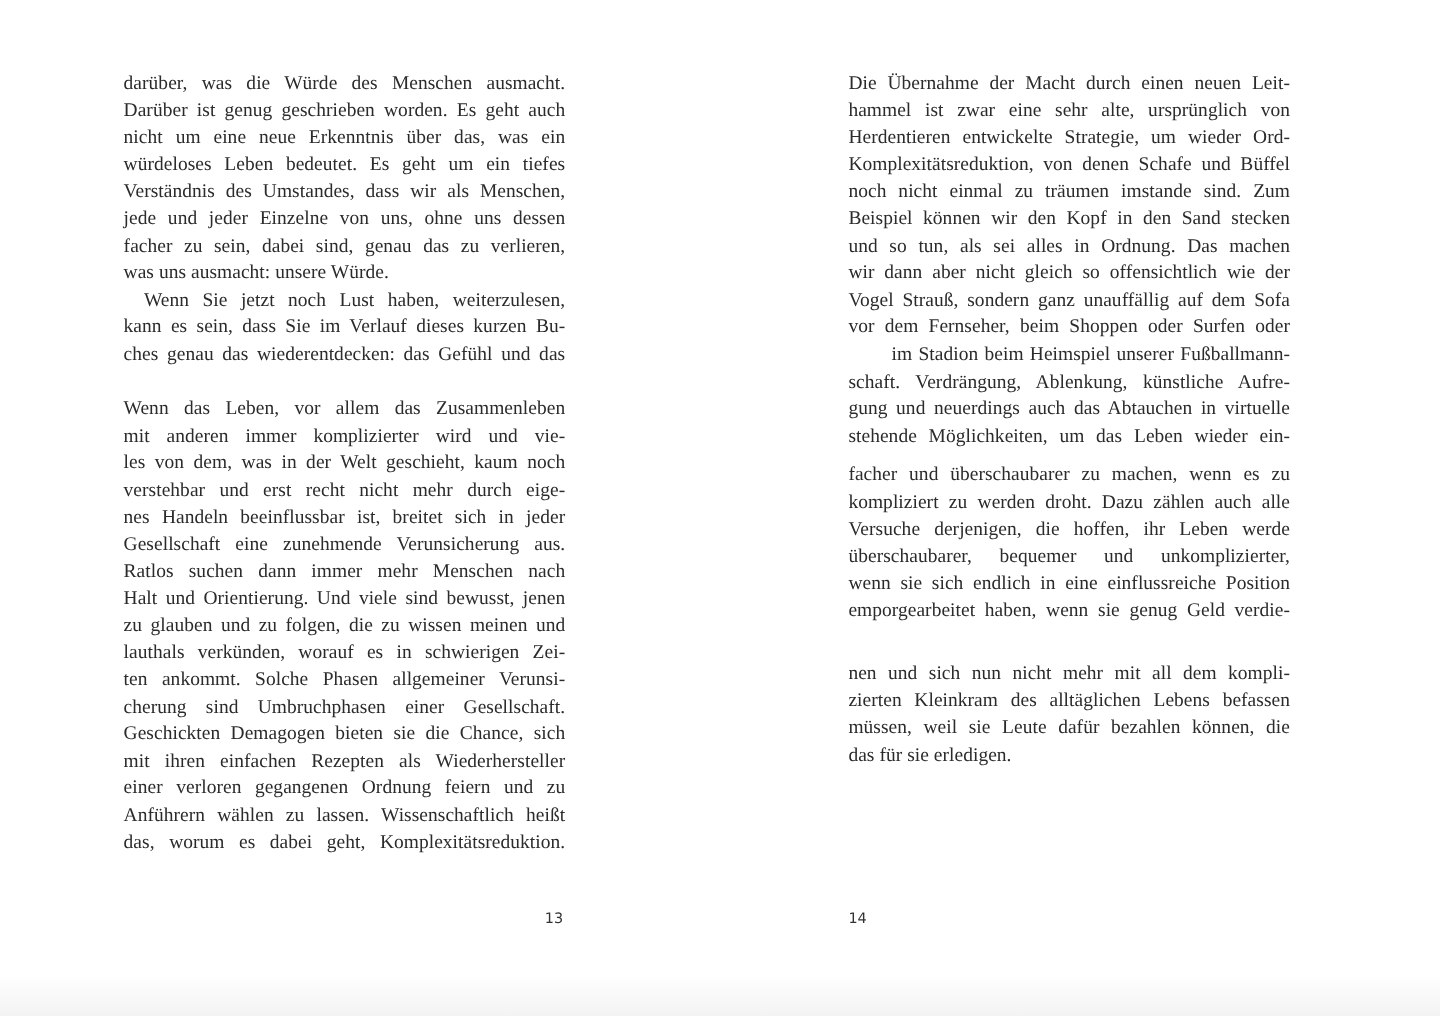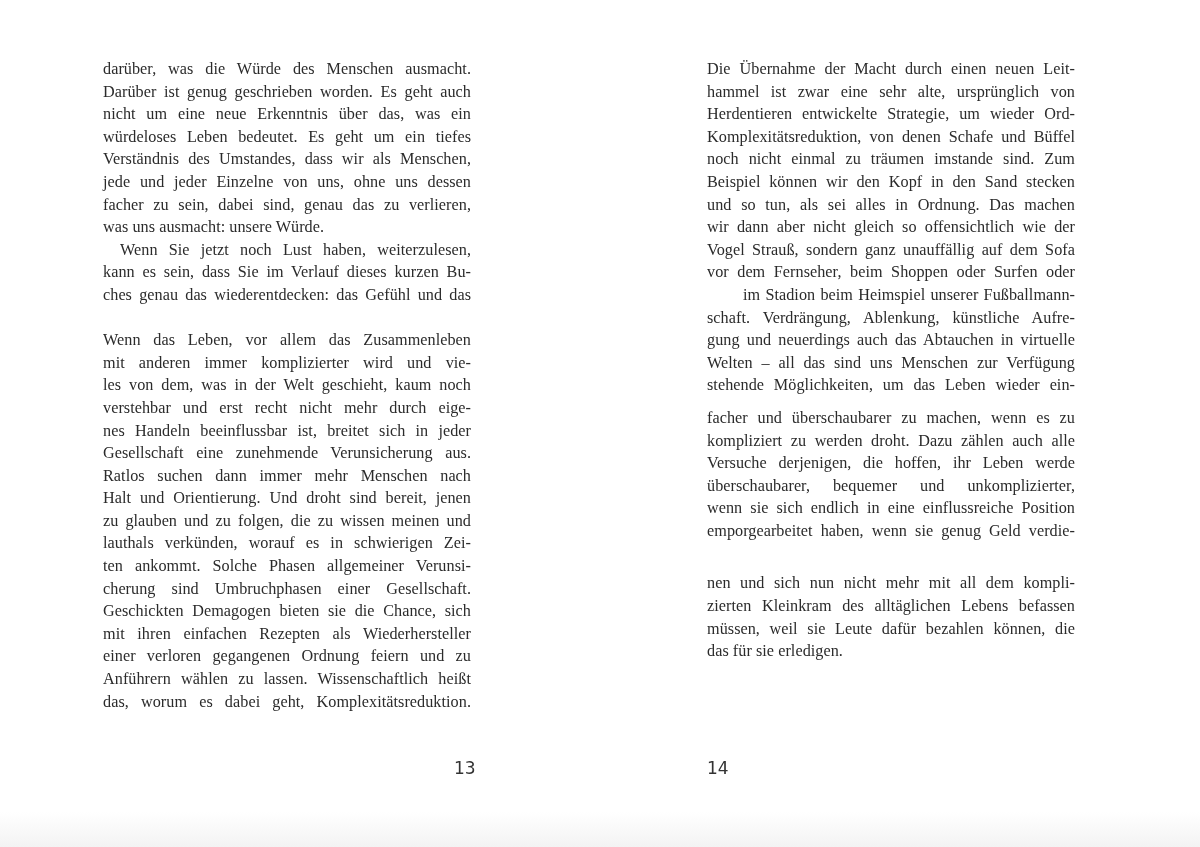--- a/index.html
+++ b/index.html
@@ -39,21 +39,21 @@
     .line.indent {
       padding-left: 17px;
     }
     .para-gap {
       height: 22.6px;
     }
     .page-number {
       position: absolute;
       top: 758px;
       font-family: "DejaVu Sans", "Liberation Sans", sans-serif;
-      font-size: 17px;
+      font-size: 12px;
       color: #333333;
     }
     .page-number-left { left: 454px; }
     .page-number-right { left: 707px; }
   </style>
 </head>
 <body>
 
 <div class="page page-left">
   <div>
@@ -73,21 +73,21 @@
   </div>
   <div class="para-gap"></div>
   <div>
     <div class="line" style="white-space: normal;">Wenn das Leben, vor allem das Zusammenleben</div>
     <div class="line" style="white-space: normal;">mit anderen immer komplizierter wird und vie-</div>
     <div class="line" style="white-space: normal;">les von dem, was in der Welt geschieht, kaum noch</div>
     <div class="line" style="white-space: normal;">verstehbar und erst recht nicht mehr durch eige-</div>
     <div class="line" style="white-space: normal;">nes Handeln beeinflussbar ist, breitet sich in jeder</div>
     <div class="line" style="white-space: normal;">Gesellschaft eine zunehmende Verunsicherung aus.</div>
     <div class="line" style="white-space: normal;">Ratlos suchen dann immer mehr Menschen nach</div>
-    <div class="line" style="white-space: normal;">Halt und Orientierung. Und droht sind bereit, jenen</div>
+    <div class="line" style="white-space: normal;">Halt und Orientierung. Und viele sind bewusst, jenen</div>
     <div class="line" style="white-space: normal;">zu glauben und zu folgen, die zu wissen meinen und</div>
     <div class="line" style="white-space: normal;">lauthals verkünden, worauf es in schwierigen Zei-</div>
     <div class="line" style="white-space: normal;">ten ankommt. Solche Phasen allgemeiner Verunsi-</div>
     <div class="line" style="white-space: normal;">cherung sind Umbruchphasen einer Gesellschaft.</div>
     <div class="line" style="white-space: normal;">Geschickten Demagogen bieten sie die Chance, sich</div>
     <div class="line" style="white-space: normal;">mit ihren einfachen Rezepten als Wiederhersteller</div>
     <div class="line" style="white-space: normal;">einer verloren gegangenen Ordnung feiern und zu</div>
     <div class="line" style="white-space: normal;">Anführern wählen zu lassen. Wissenschaftlich heißt</div>
     <div class="line" style="white-space: normal;">das, worum es dabei geht, Komplexitätsreduktion.</div>
   </div>
@@ -103,21 +103,20 @@
     <div class="line" style="white-space: normal;">Komplexitätsreduktion, von denen Schafe und Büffel</div>
     <div class="line" style="white-space: normal;">noch nicht einmal zu träumen imstande sind. Zum</div>
     <div class="line" style="white-space: normal;">Beispiel können wir den Kopf in den Sand stecken</div>
     <div class="line" style="white-space: normal;">und so tun, als sei alles in Ordnung. Das machen</div>
     <div class="line" style="white-space: normal;">wir dann aber nicht gleich so offensichtlich wie der</div>
     <div class="line" style="white-space: normal;">Vogel Strauß, sondern ganz unauffällig auf dem Sofa</div>
     <div class="line" style="white-space: normal;">vor dem Fernseher, beim Shoppen oder Surfen oder</div>
     <div class="line" style="white-space: normal; margin-left: 36px;">im Stadion beim Heimspiel unserer Fußballmann-</div>
     <div class="line" style="white-space: normal;">schaft. Verdrängung, Ablenkung, künstliche Aufre-</div>
     <div class="line" style="white-space: normal;">gung und neuerdings auch das Abtauchen in virtuelle</div>
-    <div class="line" style="white-space: normal;">Welten – all das sind uns Menschen zur Verfügung</div>
     <div class="line" style="white-space: normal;">stehende Möglichkeiten, um das Leben wieder ein-</div>
     <div class="line" style="white-space: normal; margin-top: 10px;">facher und überschaubarer zu machen, wenn es zu</div>
     <div class="line" style="white-space: normal;">kompliziert zu werden droht. Dazu zählen auch alle</div>
     <div class="line" style="white-space: normal;">Versuche derjenigen, die hoffen, ihr Leben werde</div>
     <div class="line" style="white-space: normal;">überschaubarer, bequemer und unkomplizierter,</div>
     <div class="line" style="white-space: normal;">wenn sie sich endlich in eine einflussreiche Position</div>
     <div class="line" style="white-space: normal;">emporgearbeitet haben, wenn sie genug Geld verdie-</div>
     <div class="line" style="white-space: normal; margin-top: 30px;">nen und sich nun nicht mehr mit all dem kompli-</div>
     <div class="line" style="white-space: normal;">zierten Kleinkram des alltäglichen Lebens befassen</div>
     <div class="line" style="white-space: normal;">müssen, weil sie Leute dafür bezahlen können, die</div>

